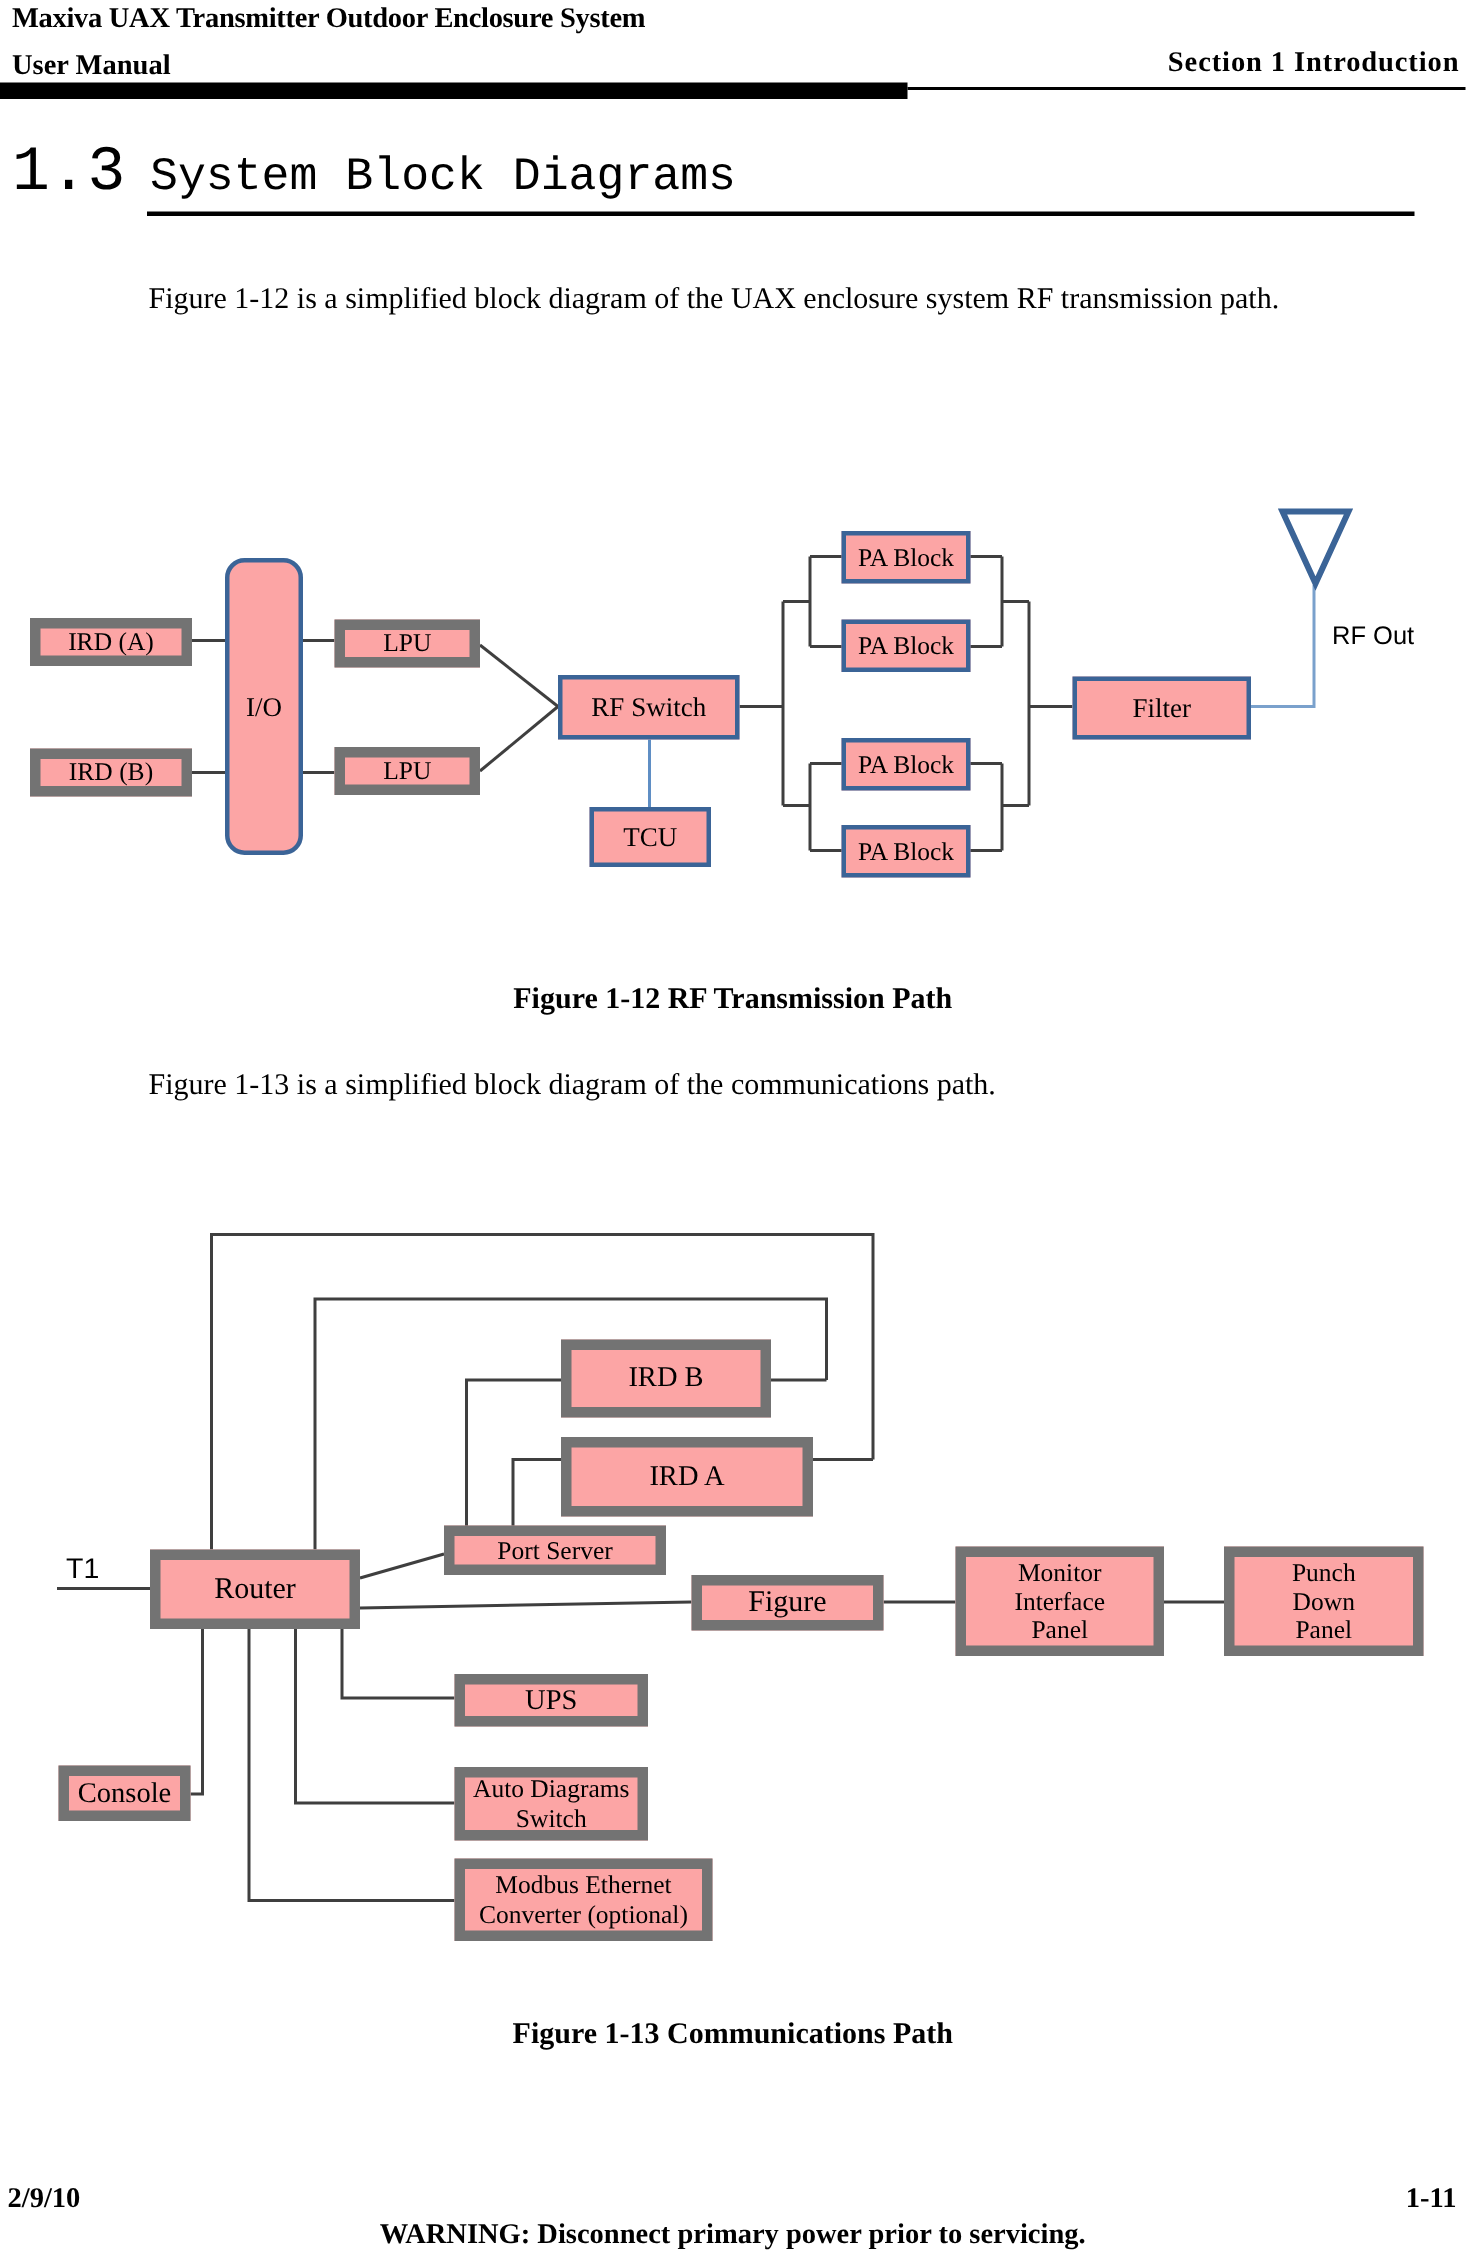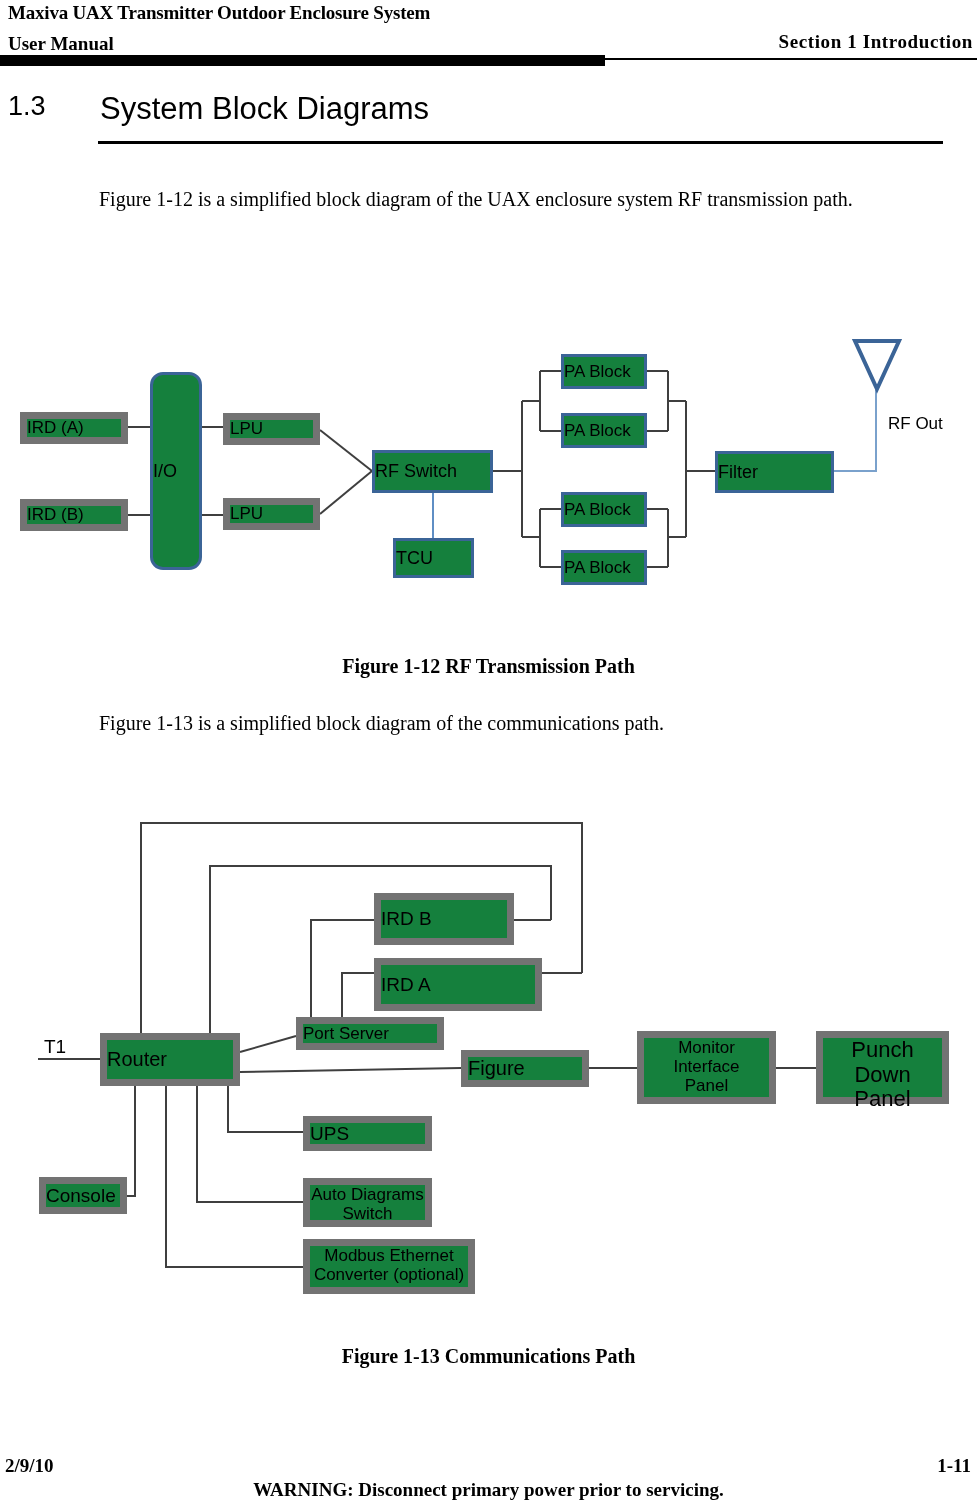--- a/index.html
+++ b/index.html
@@ -54,28 +54,28 @@
     position: absolute;
     left: 605px; top: 58px;
     width: 372px; height: 2px;
     background: #000000;
   }
 
   
   .sec-num {
     position: absolute;
     left: 8px; top: 91px;
-    font-family: Liberation Sans, sans-serif;
-    font-size: 27px;
+    font-family: Liberation Mono, monospace;
+    font-size: 42px;
     white-space: nowrap;
   }
   .sec-title {
     position: absolute;
-    left: 100px; top: 91px;
-    font-family: Liberation Sans, sans-serif;
+    left: 100px; top: 101px;
+    font-family: Liberation Mono, monospace;
     font-size: 31px;
     white-space: nowrap;
   }
   .sec-rule {
     position: absolute;
     left: 98px; top: 141px;
     width: 845px; height: 3px;
     background: #000000;
   }
 
@@ -135,23 +135,24 @@
 
   
   .diagram { position: absolute; }
   .diagram svg { display: block; }
 
   .node {
     position: absolute;
     box-sizing: border-box;
     display: flex;
     align-items: center;
+    justify-content: center;
     text-align: center;
-    background: #15803d;
-    font-family: Liberation Sans, sans-serif;
+    background: #fca5a5;
+    font-family: Liberation Serif, serif;
     line-height: 1.12;
   }
   .node.black { border: 7px solid #737373; }
   .node.blue  { border: 3px solid #3b6497; }
 
   .label-plain {
     position: absolute;
     font-family: "Liberation Sans", sans-serif;
     background: transparent;
     white-space: nowrap;
@@ -359,21 +360,21 @@
     <div class="node black" style="left:461px; top:240px; width:128px; height:37px; font-size:20px;">
       <span>Figure</span>
     </div>
 
     <div class="node black" style="left:637px; top:221px; width:139px; height:73px; font-size:17px; flex-direction:column;">
       <span>Monitor</span>
       <span>Interface</span>
       <span>Panel</span>
     </div>
 
-    <div class="node black" style="left:816px; top:221px; width:133px; height:73px; font-size:22px; flex-direction:column;">
+    <div class="node black" style="left:816px; top:221px; width:133px; height:73px; font-size:17px; flex-direction:column;">
       <span>Punch</span>
       <span>Down</span>
       <span>Panel</span>
     </div>
   </div>
 
   <div class="fig-cap" id="cap2">Figure 1-13  Communications Path</div>
 
   <div class="ft-date">2/9/10</div>
   <div class="ft-page">1-11</div>

